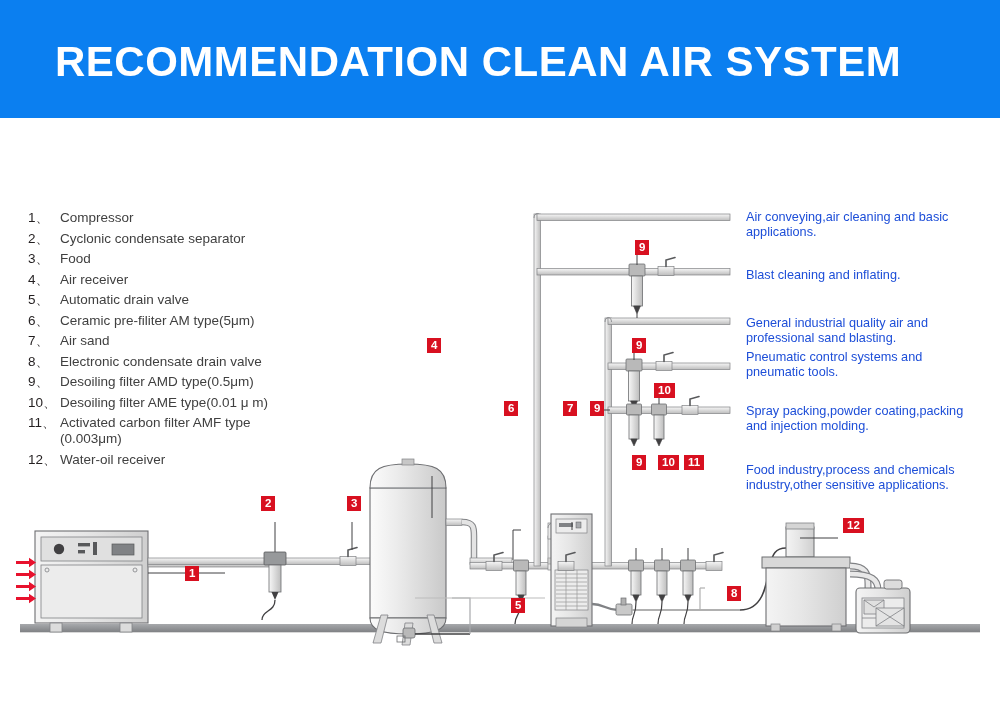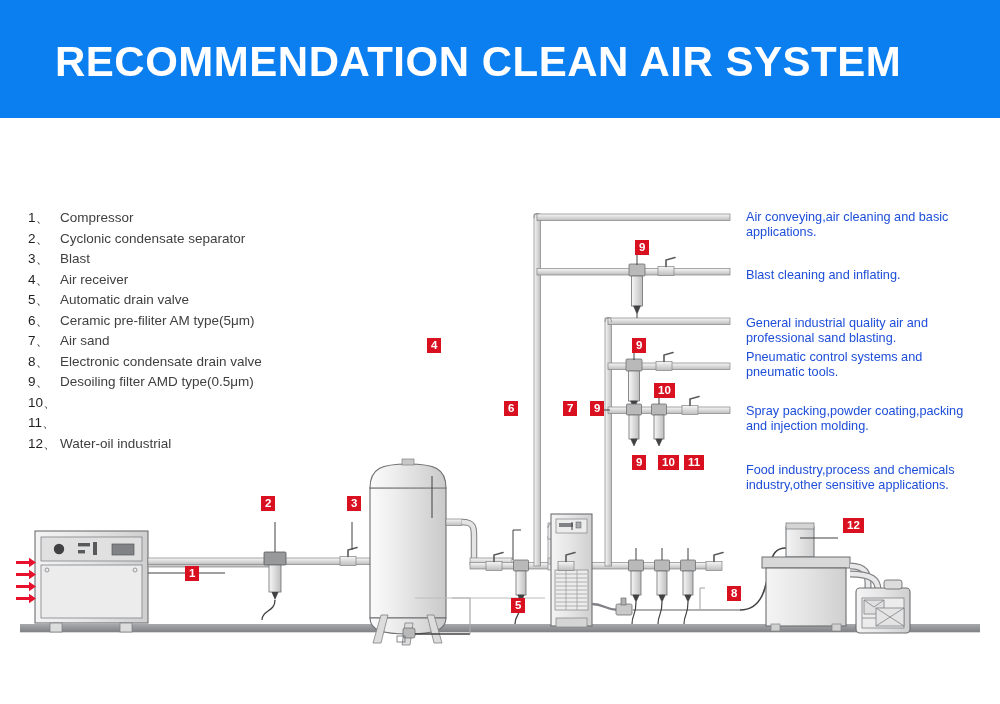--- a/index.html
+++ b/index.html
@@ -334,21 +334,21 @@
     <div class="leg-row">
       <span class="leg-num">1、</span>
       <span class="leg-txt">Compressor</span>
     </div>
     <div class="leg-row">
       <span class="leg-num">2、</span>
       <span class="leg-txt">Cyclonic condensate separator</span>
     </div>
     <div class="leg-row">
       <span class="leg-num">3、</span>
-      <span class="leg-txt">Blast</span>
+      <span class="leg-txt">Food</span>
     </div>
     <div class="leg-row">
       <span class="leg-num">4、</span>
       <span class="leg-txt">Air receiver</span>
     </div>
     <div class="leg-row">
       <span class="leg-num">5、</span>
       <span class="leg-txt">Automatic drain valve</span>
     </div>
     <div class="leg-row">
@@ -362,27 +362,30 @@
     <div class="leg-row">
       <span class="leg-num">8、</span>
       <span class="leg-txt">Electronic condensate drain valve</span>
     </div>
     <div class="leg-row">
       <span class="leg-num">9、</span>
       <span class="leg-txt">Desoiling filter AMD type(0.5μm)</span>
     </div>
     <div class="leg-row">
       <span class="leg-num">10、</span>
+      <span class="leg-txt">Desoiling filter AME type(0.01 μ m)</span>
     </div>
     <div class="leg-row">
       <span class="leg-num">11、</span>
+      <span class="leg-txt">Activated carbon filter AMF type
+(0.003μm)</span>
     </div>
     <div class="leg-row">
       <span class="leg-num">12、</span>
-      <span class="leg-txt">Water-oil industrial</span>
+      <span class="leg-txt">Water-oil receiver</span>
     </div>
   </div>
 
   <div id="notes">
     <div class="note" style="top:92px">Air conveying,air cleaning and basic
 applications.</div>
     <div class="note" style="top:150px">Blast cleaning and inflating.</div>
     <div class="note" style="top:198px">General industrial quality air and
 professional sand blasting.</div>
     <div class="note" style="top:232px">Pneumatic control systems and

